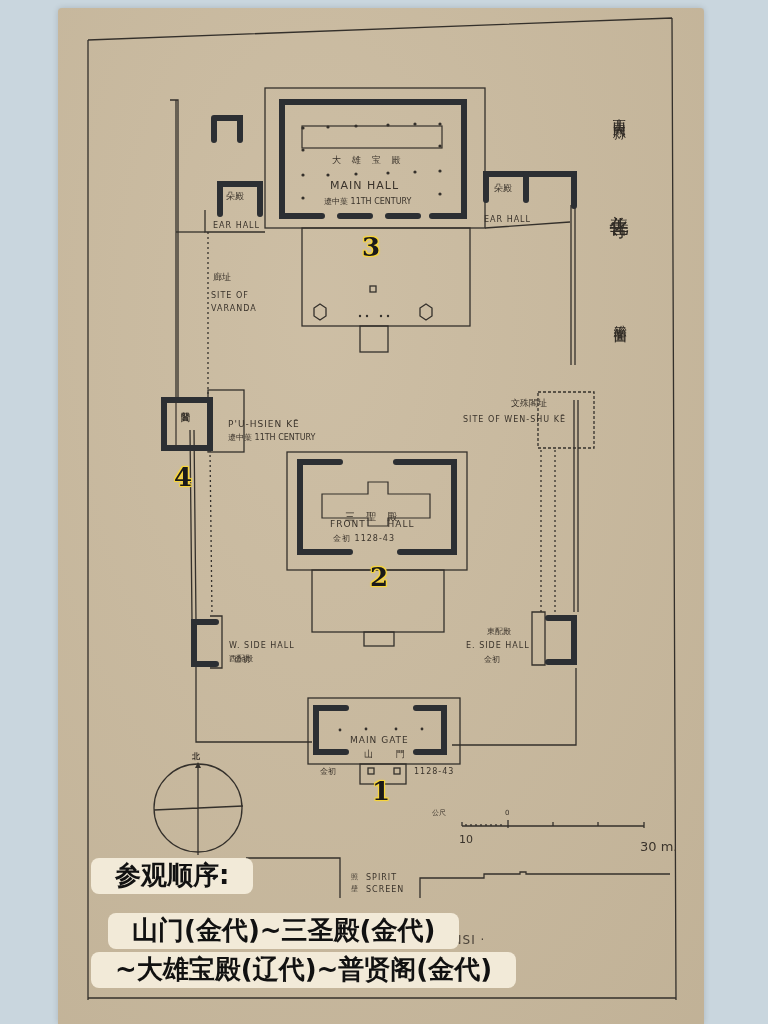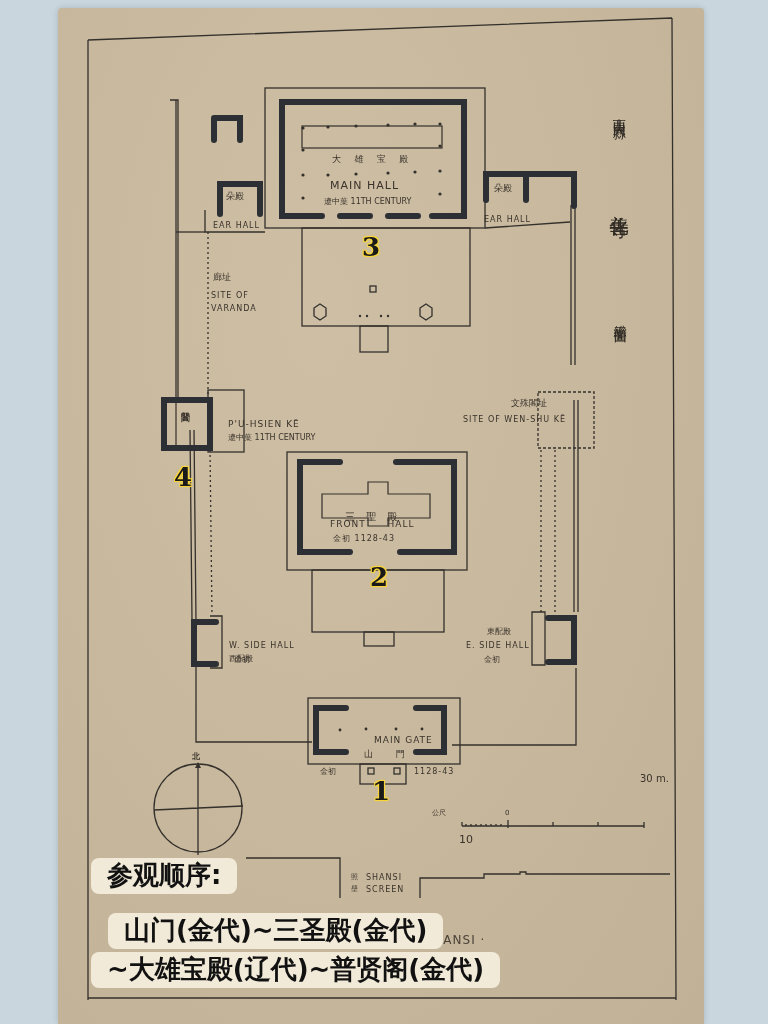--- a/index.html
+++ b/index.html
@@ -5,21 +5,21 @@
   html,body{margin:0;padding:0;}
   body{width:768px;height:1024px;position:relative;overflow:hidden;background:#c9d6de;font-family:"DejaVu Sans",sans-serif;}
   .paper{position:absolute;left:58px;top:8px;width:646px;height:1016px;background:#c9b99d;border-radius:4px 4px 0 0;box-shadow:0 0 6px rgba(0,0,0,.15);}
   .paper::after{content:"";position:absolute;inset:0;background:radial-gradient(ellipse at 40% 30%,rgba(255,255,255,.08),rgba(0,0,0,.04));pointer-events:none;}
   svg.plan{position:absolute;left:0;top:0;width:768px;height:1024px;}
   .lbl{position:absolute;color:#3a332b;font-family:"DejaVu Sans",sans-serif;white-space:nowrap;line-height:1;}
   .sc{font-size:9px;letter-spacing:1px;}
   .cn{font-size:9px;letter-spacing:4px;}
   .vert{position:absolute;writing-mode:vertical-rl;color:#2f2a24;line-height:1.05;letter-spacing:2px;}
   .num{position:absolute;font-family:"DejaVu Serif",serif;font-weight:bold;font-size:26px;color:#1a1a1a;-webkit-text-stroke:0;text-shadow:0 0 2px #f7d53b,0 0 3px #f7d53b,1px 1px 0 #f7d53b,-1px -1px 0 #f7d53b,1px -1px 0 #f7d53b,-1px 1px 0 #f7d53b;}
-  .cap{position:absolute;background:#f2ead8;border-radius:8px;color:#111;font-size:26px;font-weight:bold;padding:3px 16px;line-height:1.15;white-space:nowrap;}
+  .cap{position:absolute;background:#f2ead8;border-radius:8px;color:#111;font-size:26px;font-weight:bold;padding:3px 24px;line-height:1.15;white-space:nowrap;}
 </style>
 </head>
 <body>
 
 <div class="paper"></div>
 
 <svg class="plan" viewBox="0 0 768 1024">
   <g fill="none" stroke="#34302b" stroke-width="1.3">
 
     <path d="M88 40 L672 18 M88 40 L88 1000 M672 18 L676 1000 M88 998 L676 998"></path>
@@ -118,21 +118,21 @@
       <circle cx="366" cy="729" r="1.4"></circle>
       <circle cx="396" cy="729" r="1.4"></circle>
       <circle cx="422" cy="729" r="1.4"></circle>
   </g>
 </svg>
 
 <div class="vert" style="left:612px;top:108px;font-size:13px;">山西大同縣</div>
 <div class="vert" style="left:609px;top:200px;font-size:19px;">善化寺</div>
 <div class="vert" style="left:613px;top:315px;font-size:13px;">総平面圖</div>
 
-<div class="lbl cn" style="left:332px;top:156px;font-family:Liberation Mono, monospace;">大 雄 宝 殿</div>
+<div class="lbl cn" style="left:332px;top:156px;">大 雄 宝 殿</div>
 <div class="lbl sc" style="left:330px;top:180px;font-size:11px;">MAIN HALL</div>
 <div class="lbl" style="left:324px;top:198px;font-size:8px;">遼中葉 11TH CENTURY</div>
 <div class="num" style="left:362px;top:232px;">3</div>
 
 <div class="lbl" style="left:226px;top:192px;font-size:9px;">朵殿</div>
 <div class="lbl sc" style="left:213px;top:222px;font-size:8px;">EAR HALL</div>
 <div class="lbl" style="left:494px;top:184px;font-size:9px;">朵殿</div>
 <div class="lbl sc" style="left:484px;top:216px;font-size:8px;">EAR HALL</div>
 
 <div class="lbl" style="left:213px;top:273px;font-size:9px;">廊址</div>
@@ -153,34 +153,34 @@
 <div class="num" style="left:370px;top:562px;">2</div>
 
 <div class="lbl" style="left:229px;top:655px;font-size:8px;">西配殿</div>
 <div class="lbl sc" style="left:229px;top:642px;font-size:8px;">W. SIDE HALL</div>
 <div class="lbl" style="left:234px;top:656px;font-size:8px;">金初</div>
 <div class="lbl" style="left:487px;top:628px;font-size:8px;">東配殿</div>
 <div class="lbl sc" style="left:466px;top:642px;font-size:8px;">E. SIDE HALL</div>
 <div class="lbl" style="left:484px;top:656px;font-size:8px;">金初</div>
 
 <div class="lbl cn" style="left:364px;top:718px;font-size:9px;letter-spacing:10px;margin-top:32px;">山 門</div>
-<div class="lbl sc" style="left:350px;top:736px;font-size:9px;margin-left:24px;">MAIN GATE</div>
+<div class="lbl sc" style="left:350px;top:736px;font-size:9px;">MAIN GATE</div>
 <div class="lbl" style="left:320px;top:768px;font-size:8px;">金初</div>
 <div class="lbl" style="left:414px;top:768px;font-size:8px;letter-spacing:1px;">1128-43</div>
 <div class="num" style="left:372px;top:776px;">1</div>
 
 <div class="lbl" style="left:192px;top:753px;font-size:8px;font-weight:bold;">北</div>
 
 <div class="lbl" style="left:432px;top:810px;font-size:7px;">公尺</div>
 <div class="lbl" style="left:459px;top:810px;font-size:11px;margin-top:24px;">10</div>
 <div class="lbl" style="left:505px;top:810px;font-size:7px;">0</div>
-<div class="lbl" style="left:640px;top:774px;font-size:10px;">30 m.</div>
+<div class="lbl" style="left:640px;top:840px;font-size:13px;">30 m.</div>
 
 <div class="lbl" style="left:351px;top:874px;font-size:7px;">照</div>
 <div class="lbl" style="left:351px;top:886px;font-size:7px;">壁</div>
-<div class="lbl sc" style="left:366px;top:874px;font-size:8px;">SHANSI</div>
+<div class="lbl sc" style="left:366px;top:874px;font-size:8px;">SPIRIT</div>
 <div class="lbl sc" style="left:366px;top:886px;font-size:8px;">SCREEN</div>
 
 <div class="lbl" style="left:130px;top:934px;font-size:12px;letter-spacing:1px;color:#4a4238;">· PLOT PLAN · SHAN-HUA SSU · TA-T'UNG · SHANSI ·</div>
 
 <div class="cap" style="left:91px;top:858px;">参观顺序:</div>
 <div class="cap" style="left:108px;top:905px;margin-top:8px;">山门(金代)~三圣殿(金代)</div>
 <div class="cap" style="left:91px;top:952px;">~大雄宝殿(辽代)~普贤阁(金代)</div>
 
 </body></html>

